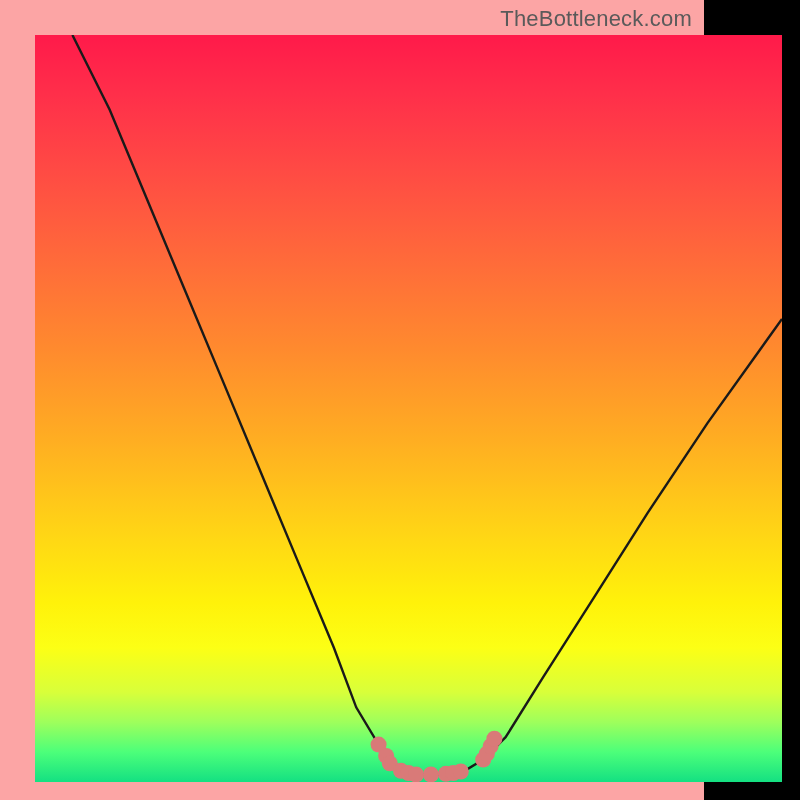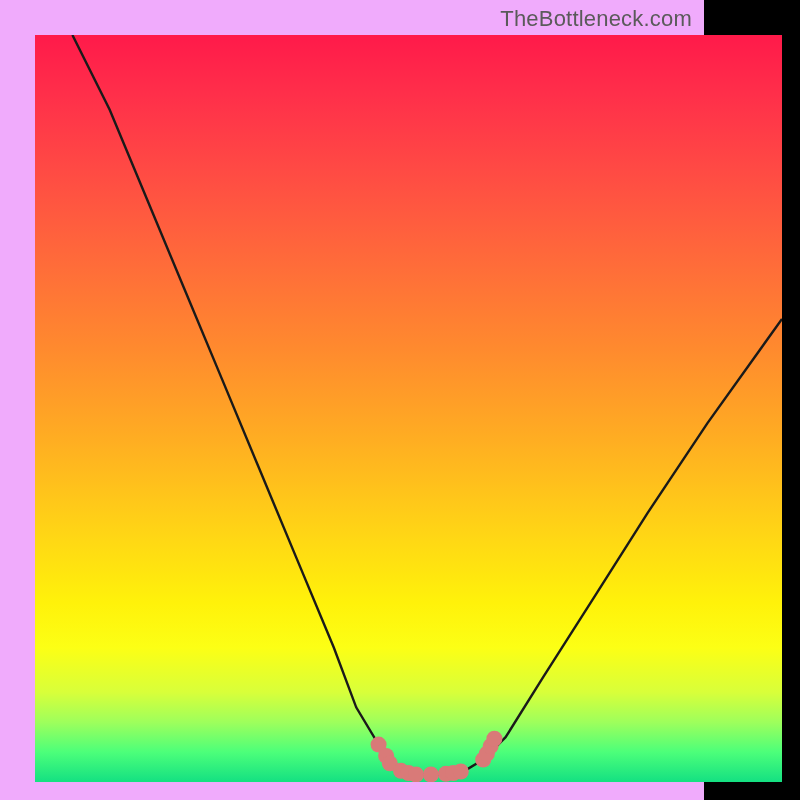--- a/index.html
+++ b/index.html
@@ -10,21 +10,21 @@
     background: #000;
     overflow: hidden;
     font-family: Arial, Helvetica, sans-serif;
   }
   .frame {
     position: absolute;
     left: 0;
     top: 0;
     width: 704px;
     height: 800px;
-    background: #f0abfc;
+    background: #fca5a5;
   }
   .plot-area {
     position: absolute;
     left: 35px;
     top: 35px;
     width: 747px;
     height: 747px;
     
     background: linear-gradient(to bottom,
       #ff1a4a 0%,

